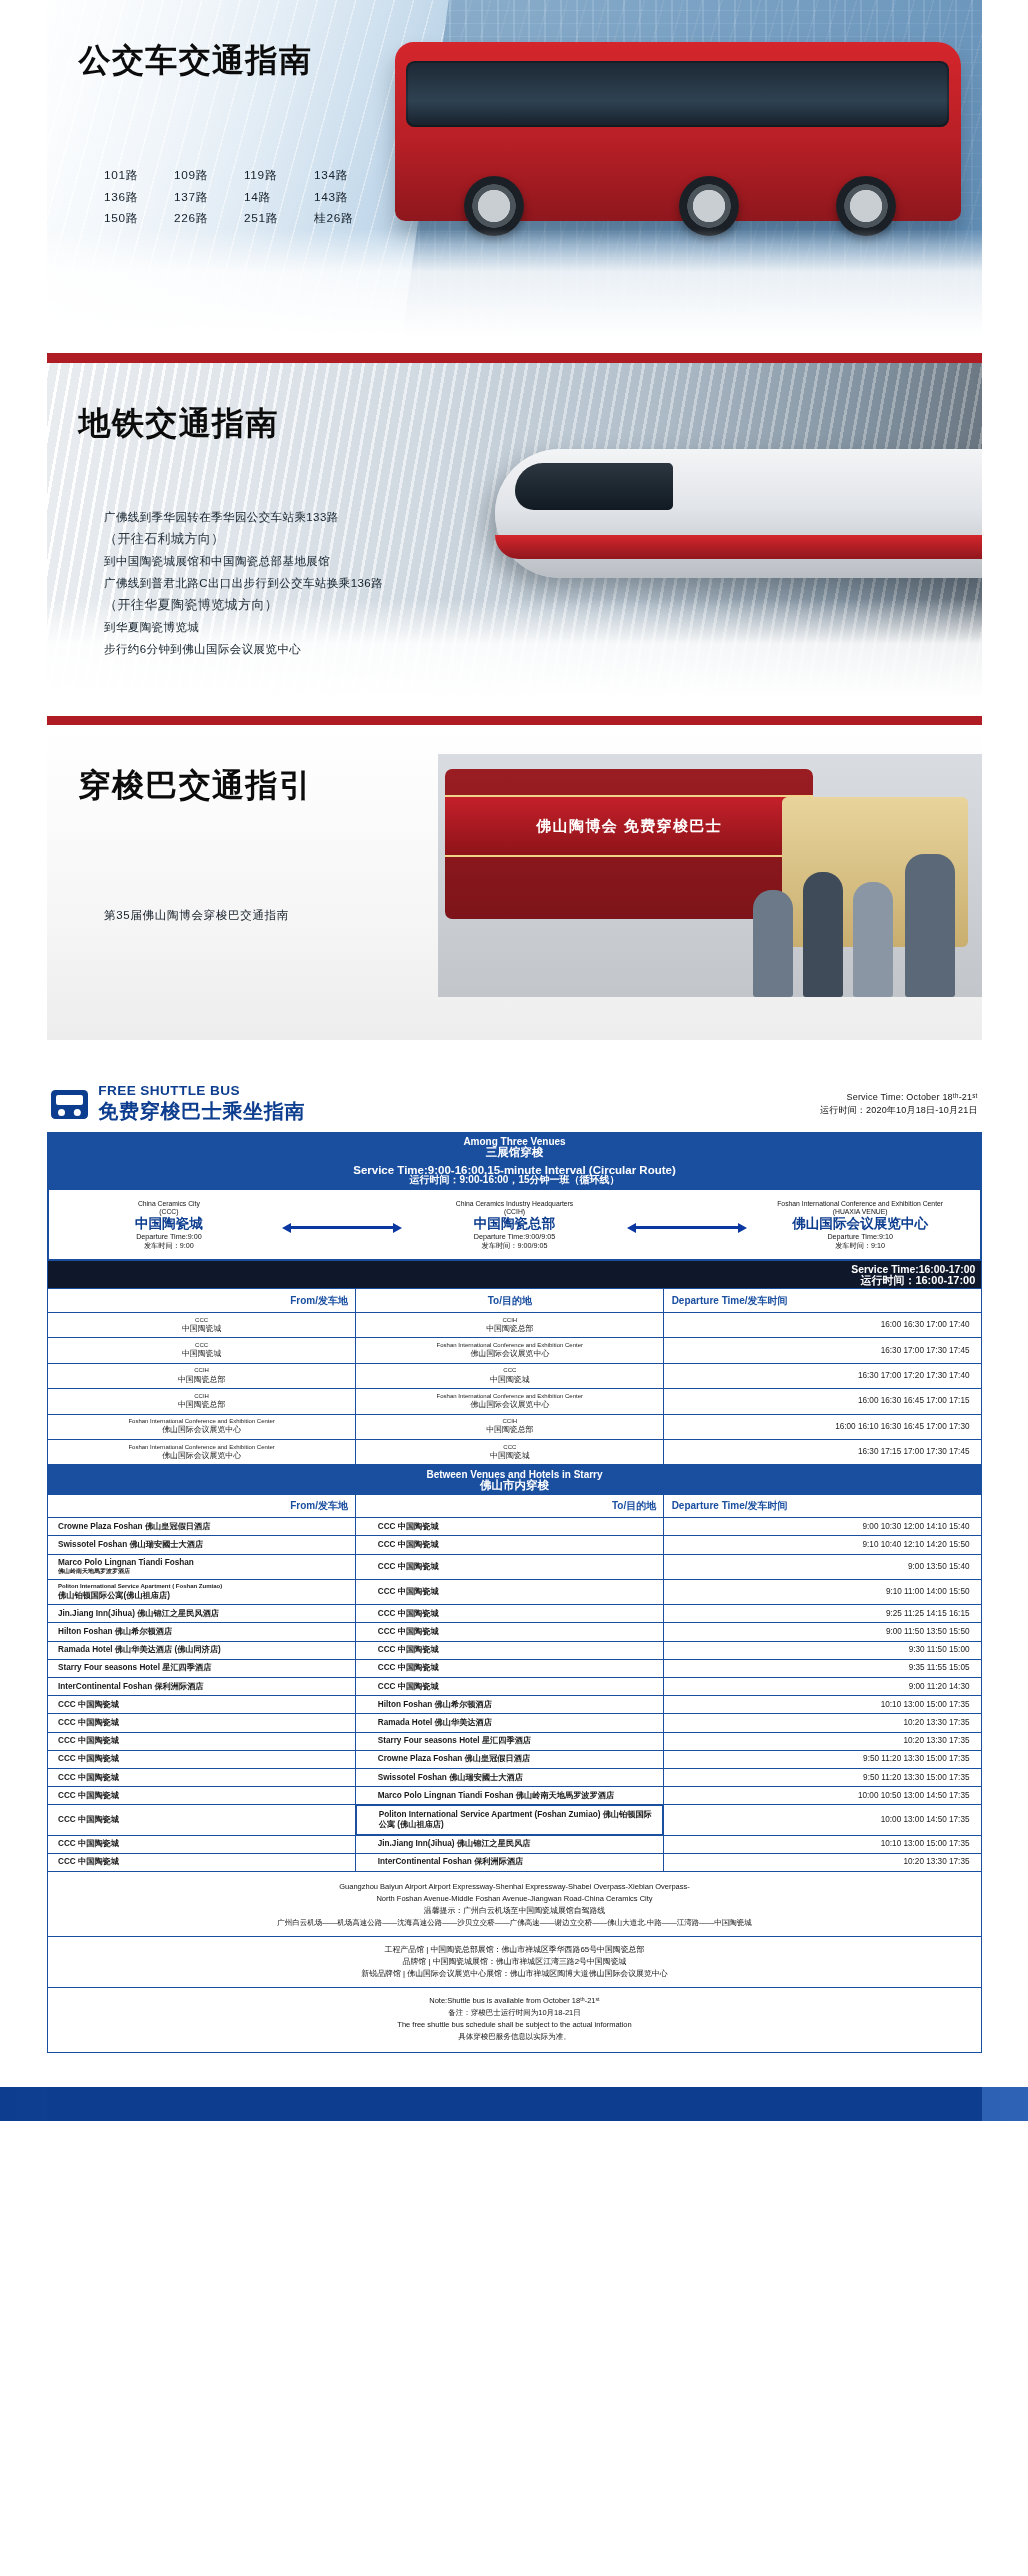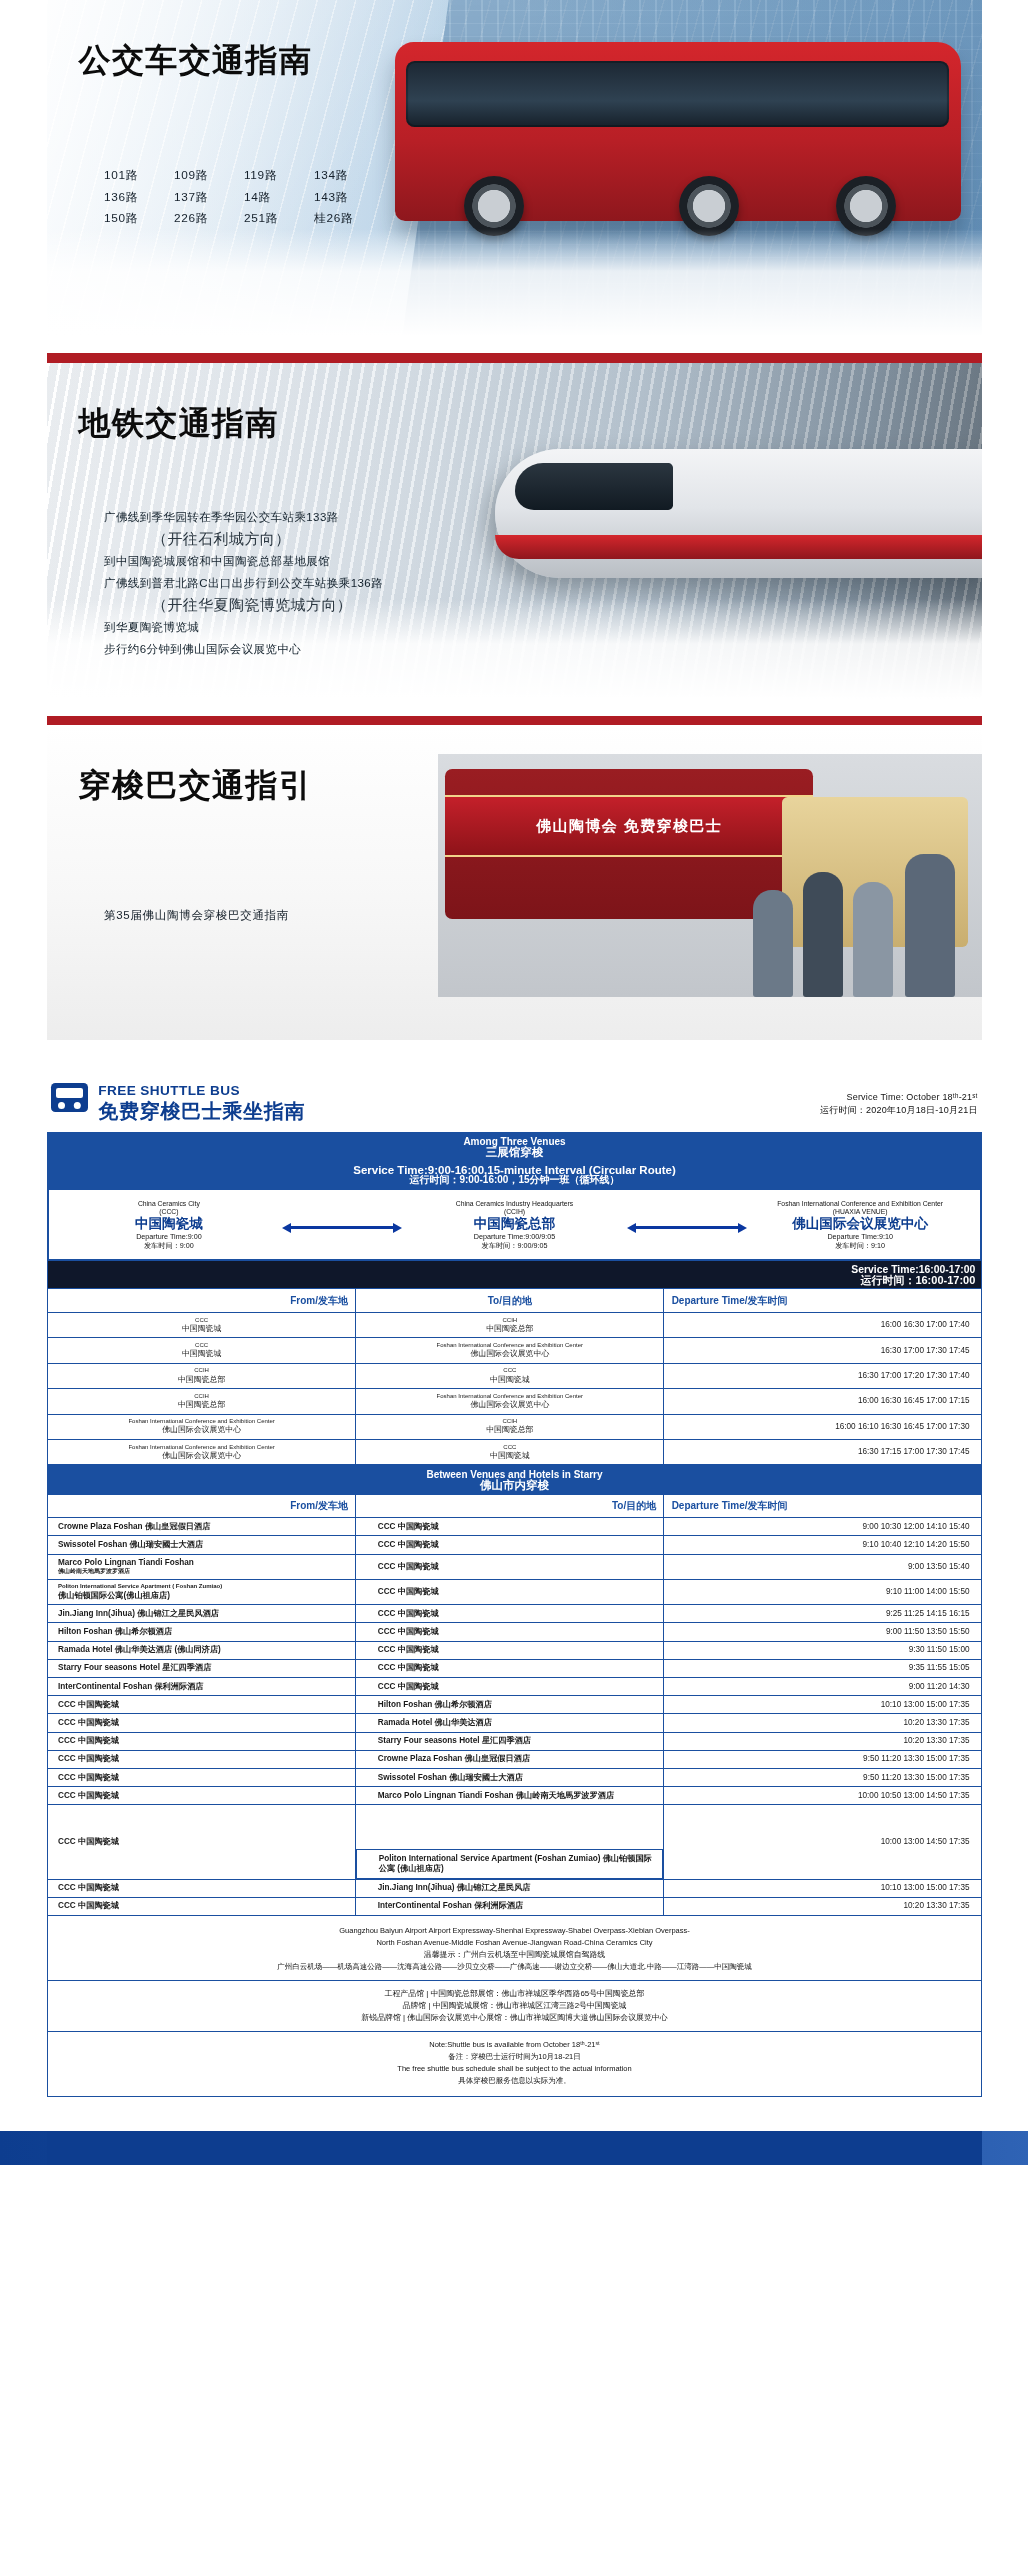--- a/index.html
+++ b/index.html
@@ -139,21 +139,21 @@
     border-radius: 0 0 11.5px 64px;
   }
   .metro-ground {
     position:absolute; left:0; right:0; bottom:0; height:100px;
     background: linear-gradient(180deg, rgba(255,255,255,0) 0%, rgba(255,255,255,0.9) 45%, #fff 100%);
   }
   .metro-lines {
     position:absolute; left: 57px; top: 143px;
     font-size: 11.5px; line-height: 22px; color: #12202b; letter-spacing: 0.4px;
   }
-  .metro-lines .sub { font-size: 15px; color:#2a3640;margin-left:48px; }
+  .metro-lines .sub { font-size: 13px; color:#2a3640; }
 
   
   .shuttle-banner {
     height: 315px;
     position: relative;
     background: linear-gradient(180deg,#ffffff 0%, #f7f7f7 55%, #ededed 100%);
     overflow: hidden;
   }
   .shuttle-photo {
     position: absolute; right: 0; top: 29px; width: 544px; height: 243px;
@@ -194,21 +194,21 @@
 
   
   .sheet {
     margin: 43px 47px 0 47px;
     color: #1a1a1a;
   }
   .sheet-head {
     display: flex; align-items: center; justify-content: space-between;
     padding: 0 4.3px 7.2px 4.3px;
   }
-  .sh-left { display: flex; gap: 10px; }
+  .sh-left { display: flex; align-items: center; gap: 10px; }
   .bus-icon {
     width: 37px; height: 29px; border-radius: 4.3px;
     background: #0d3d8f; position: relative; flex: none;
   }
   .bus-icon:before {
     content:""; position:absolute; left:5px; right:5px; top:5px; height:10px;
     background:#fff; border-radius:2.1px;
   }
   .bus-icon:after {
     content:""; position:absolute; left:6.4px; bottom:2.9px; width:7.2px; height:7.2px;
@@ -631,21 +631,21 @@
         <td class="c-left2">Swissotel Foshan  佛山瑞安國士大酒店</td>
         <td class="c-time">9:50  11:20 13:30 15:00 17:35</td>
       </tr>
       <tr>
         <td class="c-left">CCC 中国陶瓷城</td>
         <td class="c-left2">Marco Polo Lingnan Tiandi Foshan  佛山岭南天地馬罗波罗酒店</td>
         <td class="c-time">10:00 10:50 13:00 14:50 17:35</td>
       </tr>
       <tr>
         <td class="c-left">CCC 中国陶瓷城</td>
-        <td class="c-left2 small-en" style="font-weight:bold;margin-top:44px;">Politon International Service Apartment (Foshan Zumiao)  佛山铂顿国际公寓 (佛山祖庙店)</td>
+        <td class="c-left2 small-en" style="font-weight:bold;">Politon International Service Apartment (Foshan Zumiao)  佛山铂顿国际公寓 (佛山祖庙店)</td>
         <td class="c-time">10:00 13:00 14:50 17:35</td>
       </tr>
       <tr>
         <td class="c-left">CCC 中国陶瓷城</td>
         <td class="c-left2">Jin.Jiang Inn(Jihua)  佛山锦江之星民风店</td>
         <td class="c-time">10:10 13:00 15:00 17:35</td>
       </tr>
       <tr>
         <td class="c-left">CCC 中国陶瓷城</td>
         <td class="c-left2">InterContinental Foshan  保利洲际酒店</td>

